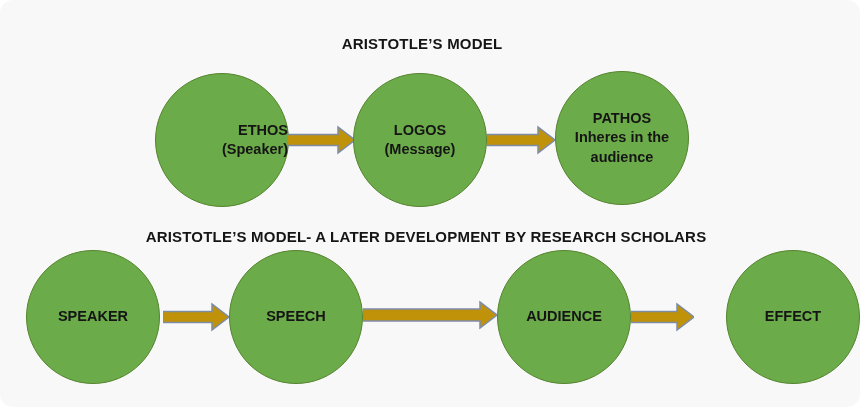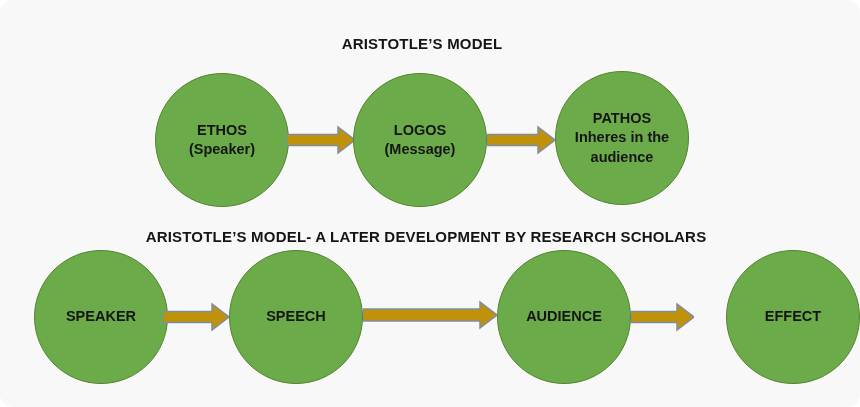--- a/index.html
+++ b/index.html
@@ -59,21 +59,21 @@
     color: var(--text, #151515);
   }
 </style>
 </head>
 <body>
 
 <div id="stage">
 
   <div class="diagram-title" style="left:222px; top:35px; width:400px;">ARISTOTLE’S MODEL</div>
 
-  <div class="node" style="left:155px; top:73px;">
+  <div class="node" style="left:155px; top:73px;align-items:flex-end;">
     <span>ETHOS</span>
     <span class="sublabel">(Speaker)</span>
   </div>
 
   <svg class="flow-arrow" style="left:287px; top:124px;" width="68" height="32" viewBox="0 0 68 32">
     <polygon points="0,10.5 51,10.5 51,3 68,16 51,29 51,21.5 0,21.5" fill="var(--arrow-fill)" stroke="var(--arrow-outline)" stroke-width="1.5"></polygon>
   </svg>
 
   <div class="node" style="left:353px; top:73px;">
     <span>LOGOS</span>
@@ -84,21 +84,21 @@
     <polygon points="0,10.5 51,10.5 51,3 68,16 51,29 51,21.5 0,21.5" fill="var(--arrow-fill)" stroke="var(--arrow-outline)" stroke-width="1.5"></polygon>
   </svg>
 
   <div class="node" style="left:555px; top:71px;">
     <span>PATHOS</span>
     <span class="sublabel">Inheres in the audience</span>
   </div>
 
   <div class="diagram-title" style="left:126px; top:228px; width:600px;">ARISTOTLE’S MODEL- A LATER DEVELOPMENT BY RESEARCH SCHOLARS</div>
 
-  <div class="node" style="left:34px; top:250px;">
+  <div class="node" style="left:26px; top:250px;">
     <span>SPEAKER</span>
   </div>
 
   <svg class="flow-arrow" style="left:163px; top:301px;" width="66" height="32" viewBox="0 0 66 32">
     <polygon points="0,10.5 49,10.5 49,3 66,16 49,29 49,21.5 0,21.5" fill="var(--arrow-fill)" stroke="var(--arrow-outline)" stroke-width="1.5"></polygon>
   </svg>
 
   <div class="node" style="left:229px; top:250px;text-align:right;">
     <span>SPEECH</span>
   </div>

